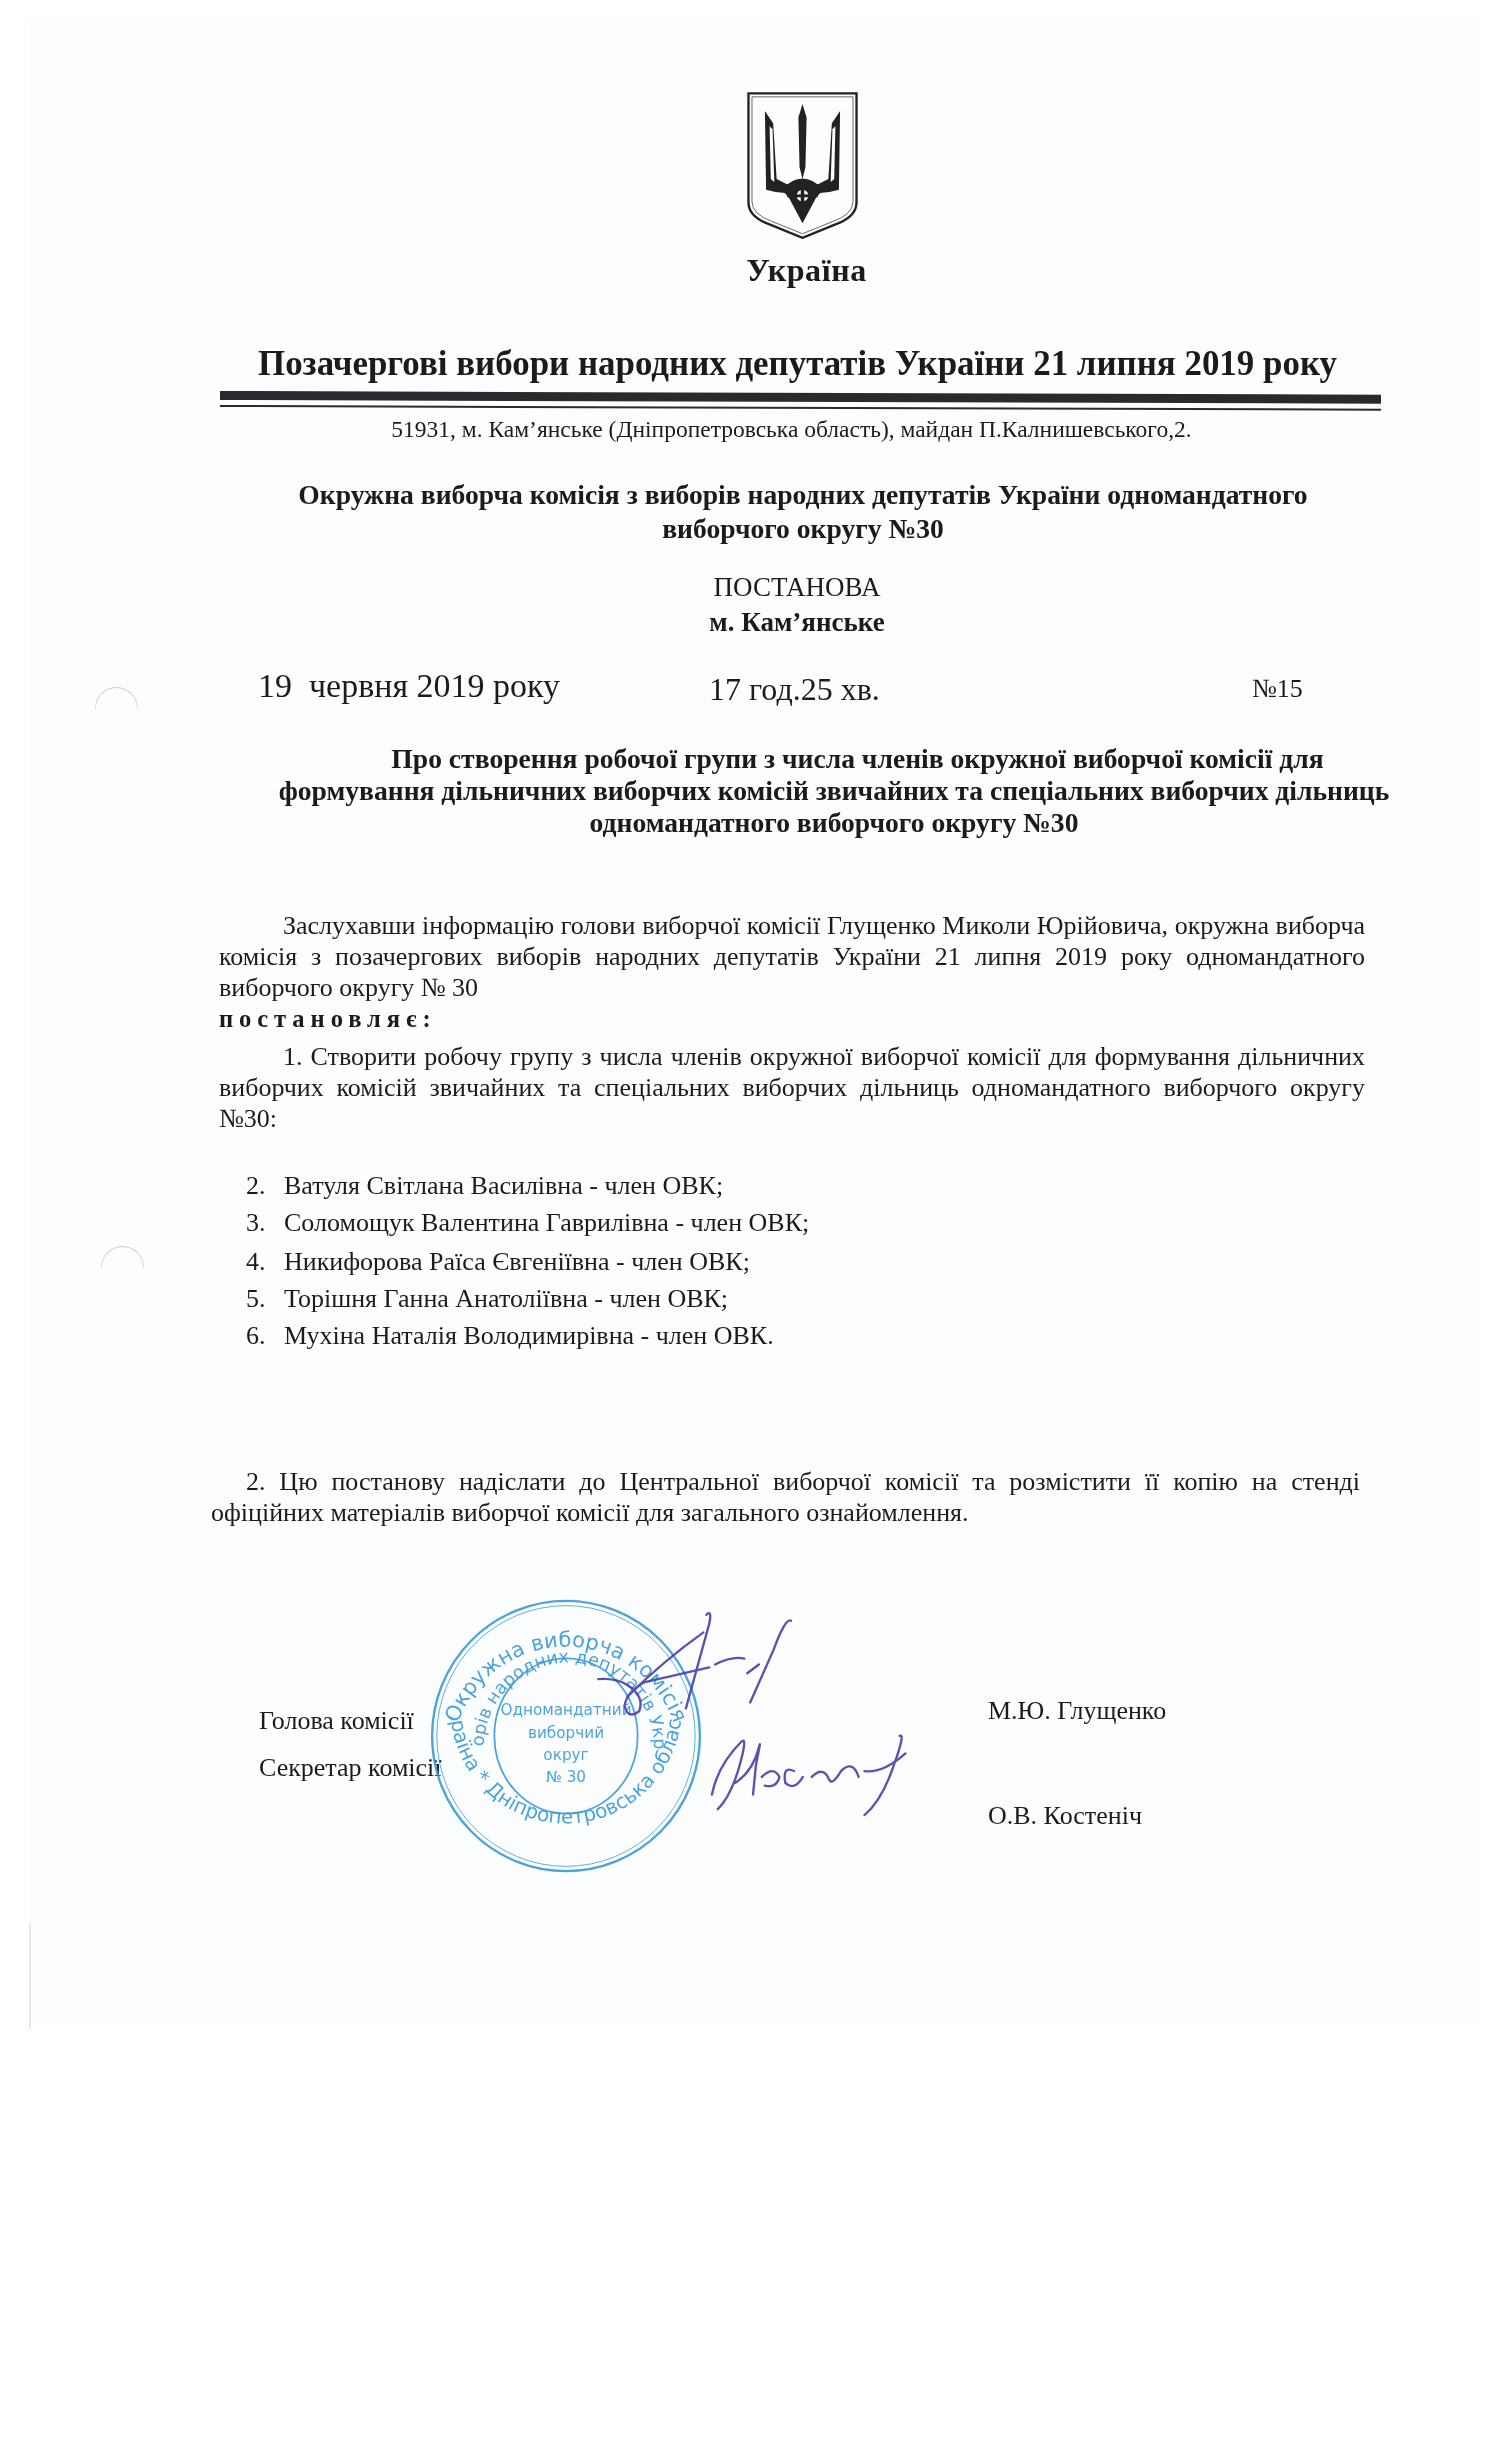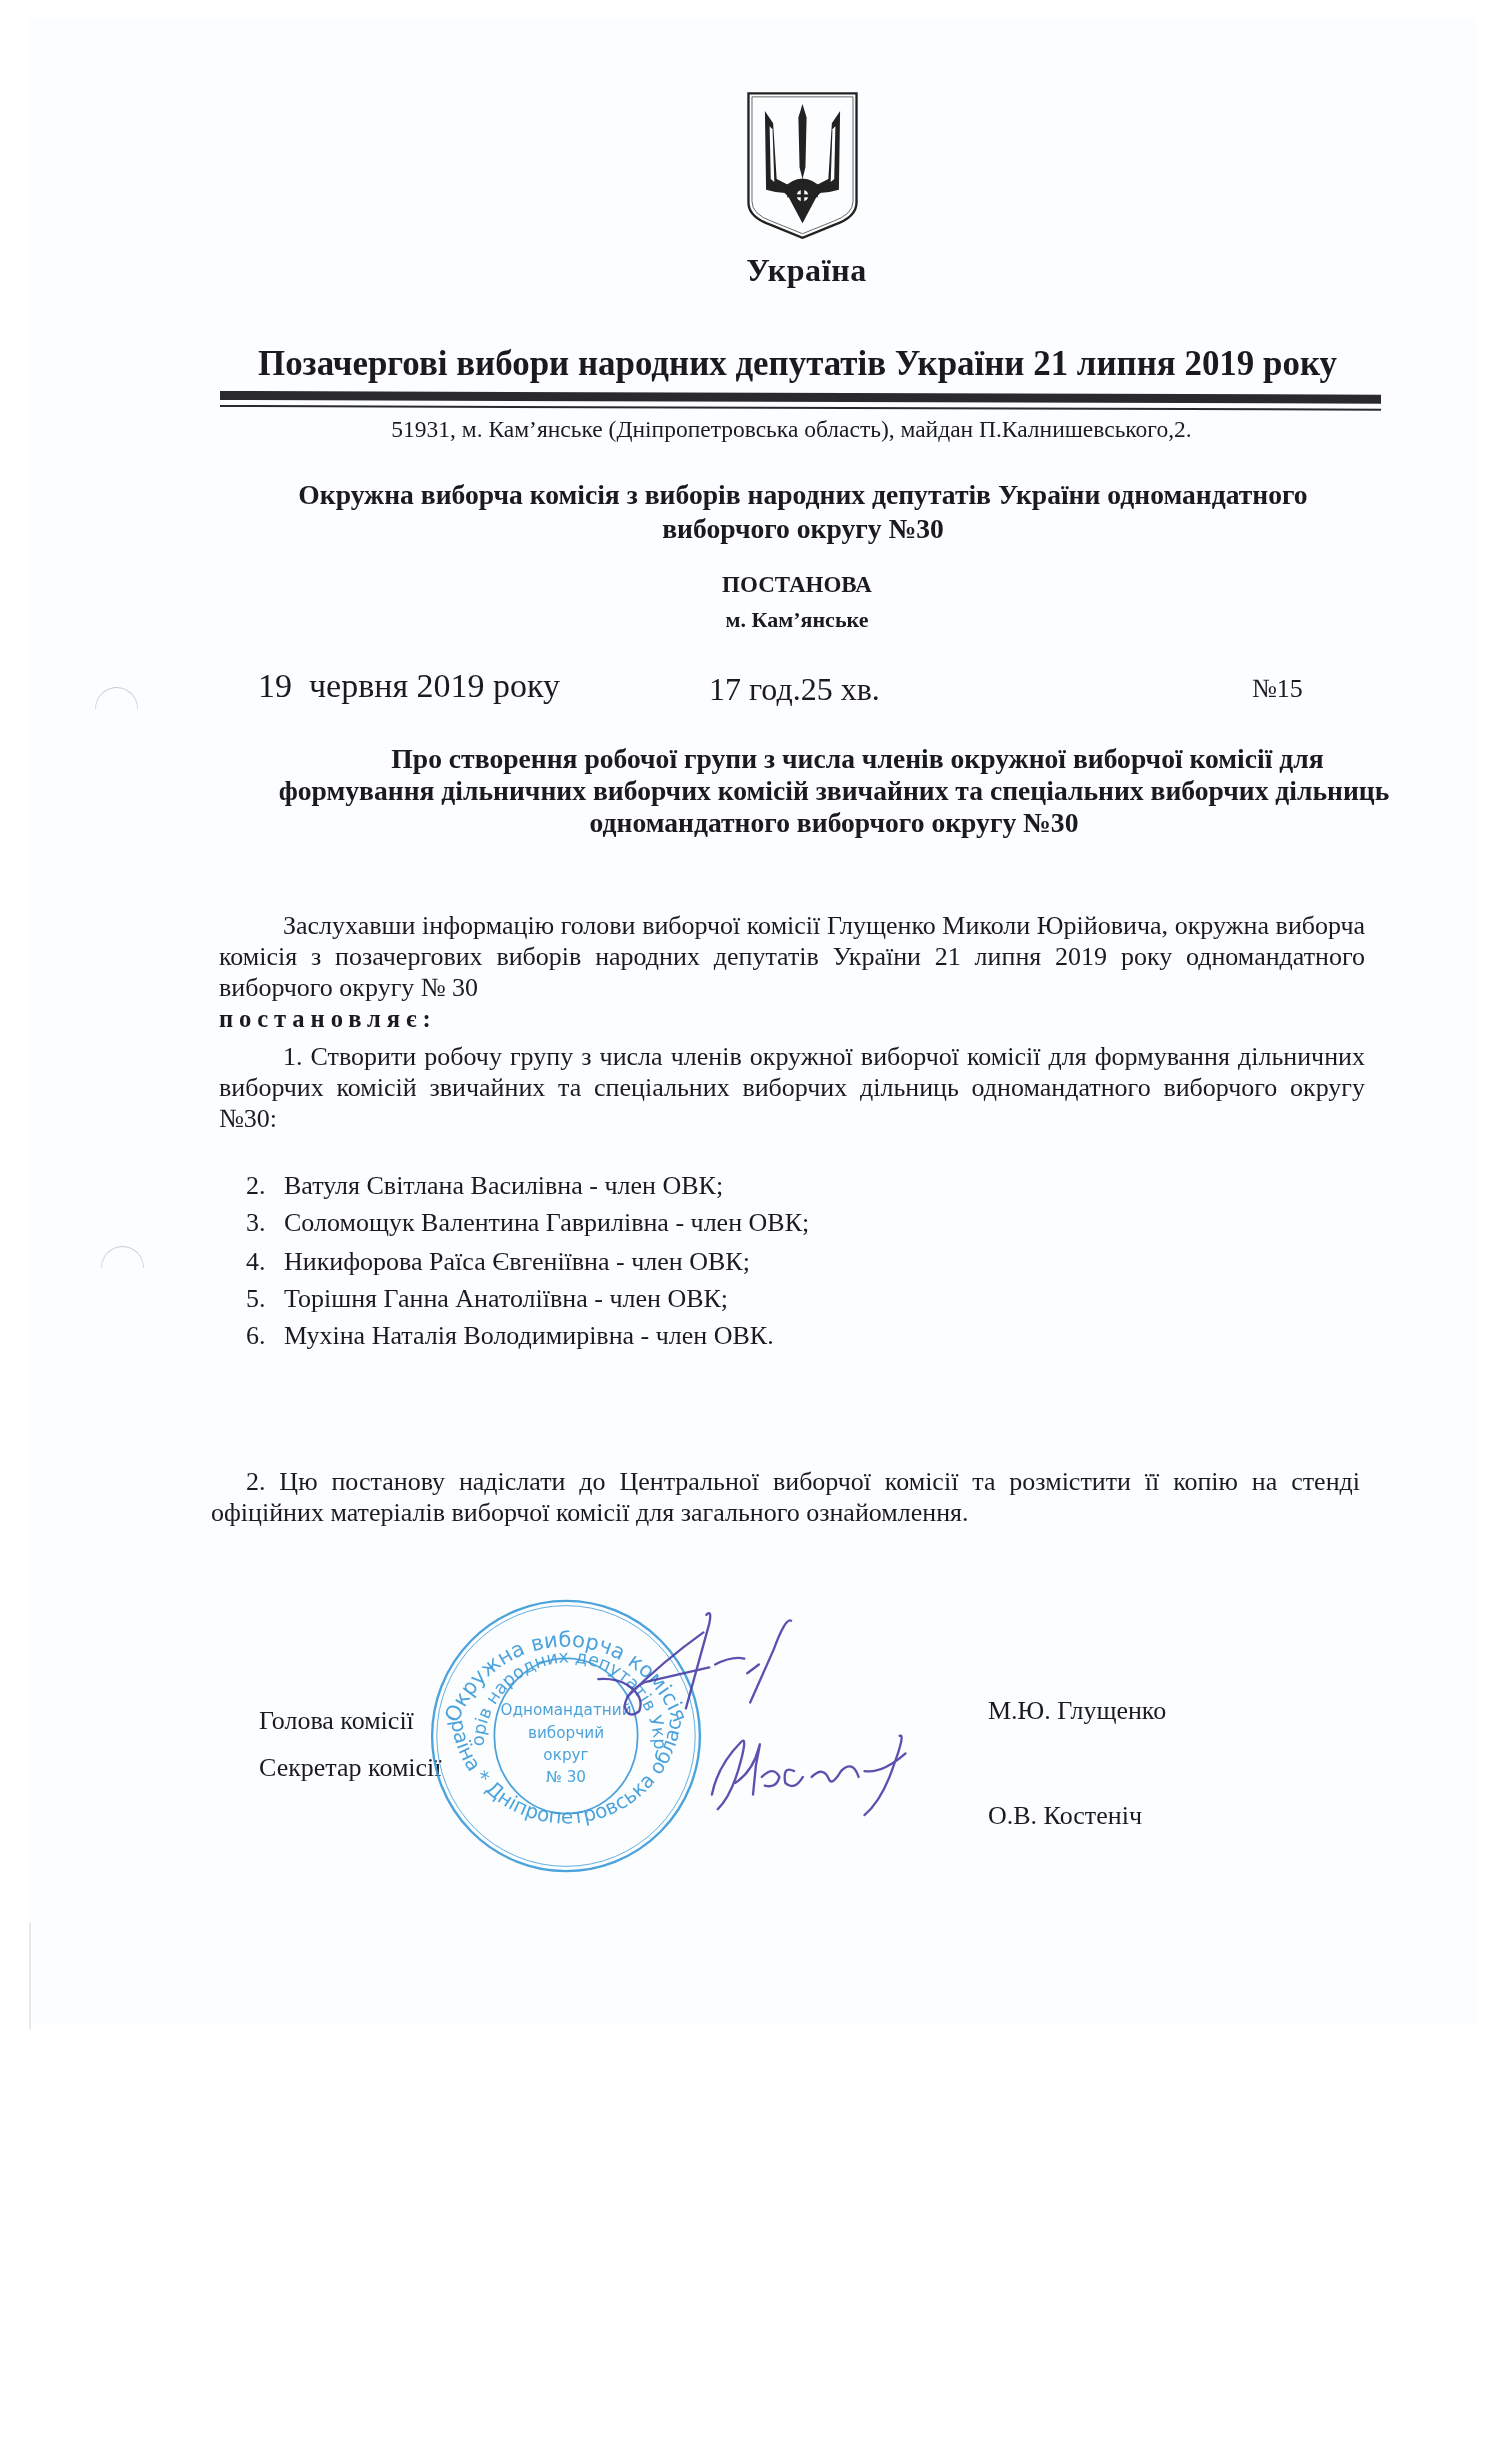--- a/index.html
+++ b/index.html
@@ -26,22 +26,22 @@
 
   .election-heading { top: 342px; left: 258px; width: 1085px; text-align: center; font-size: 36px; font-weight: bold; transform: scaleX(0.97); transform-origin: left; }
 
   .rule-thick { position: absolute; left: 220px; top: 391px; width: 1161px; height: 9.4px; background: #2a2a2e; transform: rotate(0.18deg); transform-origin: left; }
   .rule-thin  { position: absolute; left: 220px; top: 405px; width: 1161px; height: 2.3px; background: #2a2a2e; transform: rotate(0.18deg); transform-origin: left; }
 
   .address { top: 416px; left: 375px; width: 833px; text-align: center; font-size: 23.5px; }
 
   .commission { top: 478px; left: 246px; width: 1114px; text-align: center; font-size: 27.6px; font-weight: bold; line-height: 34px; white-space: normal; }
 
-  .decree-title { top: 572px; left: 586px; width: 422px; text-align: center; font-size: 23px; font-weight: bold; }
-  .decree-city  { top: 607px; left: 586px; width: 422px; text-align: center; font-size: 22px; font-weight: bold; }
+  .decree-title { top: 572px; left: 586px; width: 422px; text-align: center; font-size: 27px; font-weight: normal; }
+  .decree-city  { top: 607px; left: 586px; width: 422px; text-align: center; font-size: 27px; font-weight: bold; }
 
   .date { top: 667px; left: 258px; font-size: 34px; }
   .time { top: 671px; left: 709px; font-size: 32px; }
   .number { top: 674px; left: 1252px; font-size: 26px; }
 
   .subject { top: 743px; left: 246px; width: 1120px; font-size: 27.6px; font-weight: bold; line-height: 32px; white-space: normal; text-align: center; margin-left: 28px; }
   .subject .indent { display: inline-block; width: 47px; }
 
   .body-text { left: 219px; width: 1146px; font-size: 26px; line-height: 31px; white-space: normal; text-align: justify; }
   .p1 { top: 910px; text-indent: 64px; }

